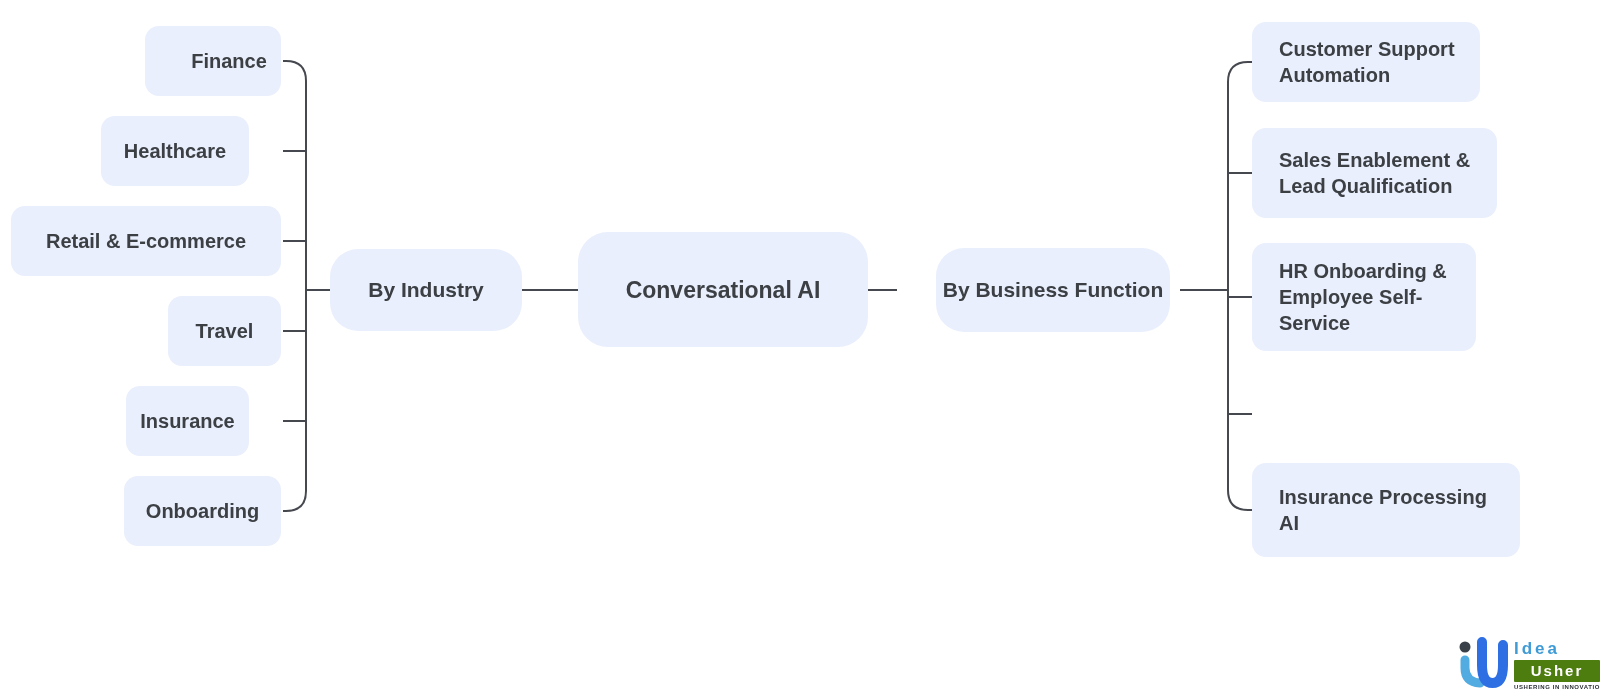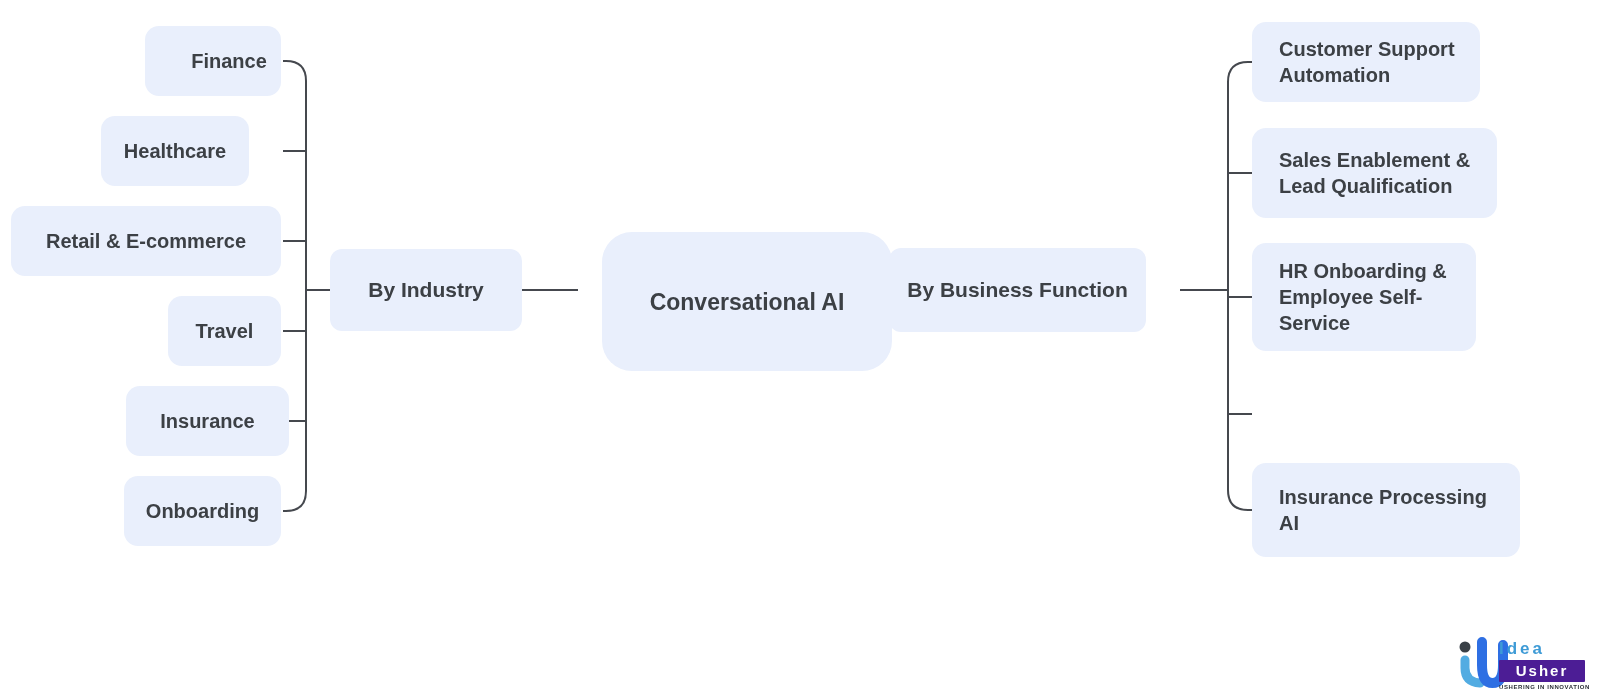--- a/index.html
+++ b/index.html
@@ -36,53 +36,53 @@
   }
   .node.leaf-right {
     justify-content: flex-start;
     text-align: left;
     padding-left: 27px;
     padding-right: 12px;
     white-space: pre-line;
   }
   .node.branch {
     font-size: 21px;
-    border-radius: 12px;
+    border-radius: 28px;
   }
   .node.root {
     font-size: 23px;
     border-radius: 30px;
   }
   
   .logo {
     position: absolute;
     left: 1455px;
     top: 630px;
     width: 145px;
     height: 66px;
   }
   .logo-mark {
     position: absolute;
     left: 0; top: 6px;
   }
   .logo-text-col {
     position: absolute;
-    left: 44px; top: 10px;
+    left: 59px; top: 10px;
     width: 86px;
   }
   .logo-idea {
     font-size: 17px;
     font-weight: 700;
     color: #3e9bd6;
     letter-spacing: 3px;
     line-height: 18px;
   }
   .logo-usher-box {
     margin-top: 2px;
-    background: #4c1d95;
+    background: #4d7c0f;
     color: #ffffff;
     font-size: 15px;
     font-weight: 700;
     letter-spacing: 2px;
     text-align: center;
     padding: 2px 0 3px 0;
     border-radius: 1px;
   }
   .logo-tagline {
     margin-top: 2px;
@@ -114,26 +114,26 @@
     <path d="M 1252 62 H 1248 Q 1228 62 1228 82 V 490 Q 1228 510 1248 510 H 1252"></path>
     <path d="M 1228 173 H 1252"></path>
     <path d="M 1228 297 H 1252"></path>
     <path d="M 1228 414 H 1252"></path>
   </svg>
 
   <div class="node" style="left:145px; top:26px; width:136px; height:70px;padding-left:32px;">Finance</div>
   <div class="node" style="left:101px; top:116px; width:148px; height:70px;">Healthcare</div>
   <div class="node" style="left:11px; top:206px; width:270px; height:70px;">Retail &amp; E-commerce</div>
   <div class="node" style="left:168px; top:296px; width:113px; height:70px;">Travel</div>
-  <div class="node" style="left:126px; top:386px; width:163px; height:70px;">Insurance</div>
+  <div class="node" style="left:126px; top:386px; width:123px; height:70px;">Insurance</div>
   <div class="node" style="left:124px; top:476px; width:157px; height:70px;">Onboarding</div>
 
   <div class="node branch" style="left:330px; top:249px; width:192px; height:82px;">By Industry</div>
-  <div class="node root" style="left:602px; top:232px; width:290px; height:139px;">Conversational AI</div>
-  <div class="node branch" style="left:889px; top:248px; width:257px; height:84px;">By Business Function</div>
+  <div class="node root" style="left:578px; top:232px; width:290px; height:115px;">Conversational AI</div>
+  <div class="node branch" style="left:936px; top:248px; width:234px; height:84px;">By Business Function</div>
 
   <div class="node leaf-right" style="left:1252px; top:22px; width:228px; height:80px;">Customer Support
 Automation</div>
   <div class="node leaf-right" style="left:1252px; top:128px; width:245px; height:90px;">Sales Enablement &amp;
 Lead Qualification</div>
   <div class="node leaf-right" style="left:1252px; top:243px; width:224px; height:108px;">HR Onboarding &amp;
 Employee Self-
 Service</div>
   <div class="node leaf-right" style="left:1252px; top:463px; width:268px; height:94px;">Insurance Processing
 AI</div>

